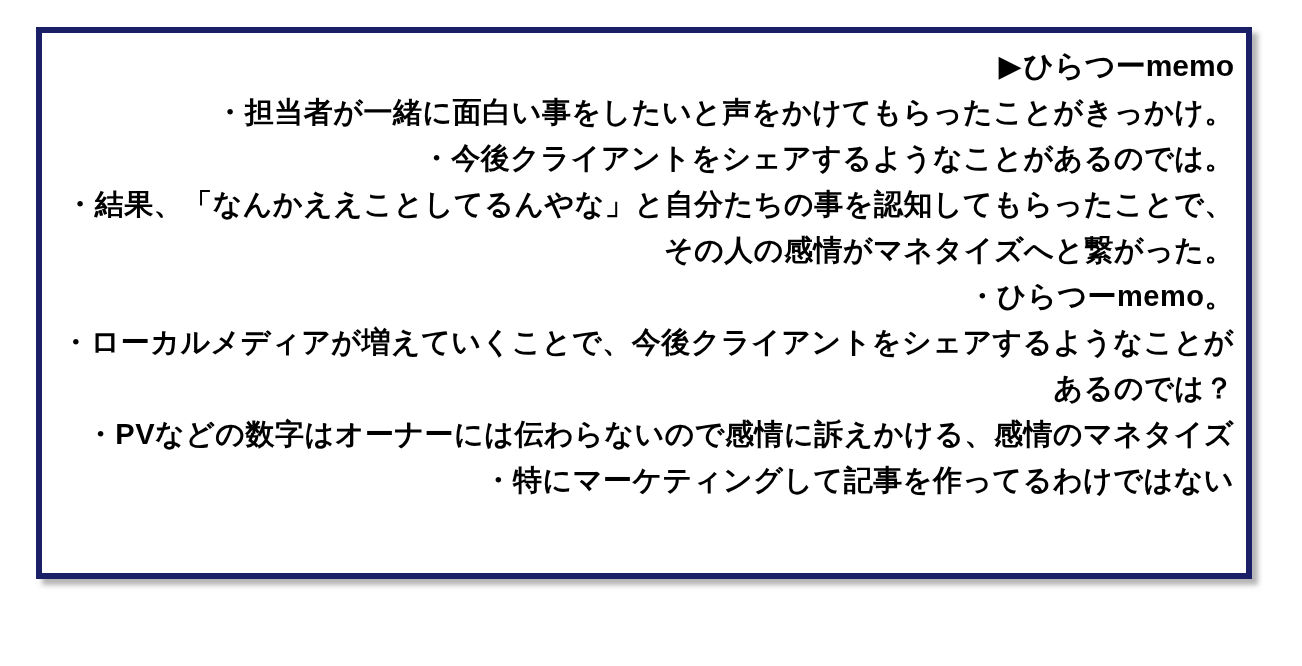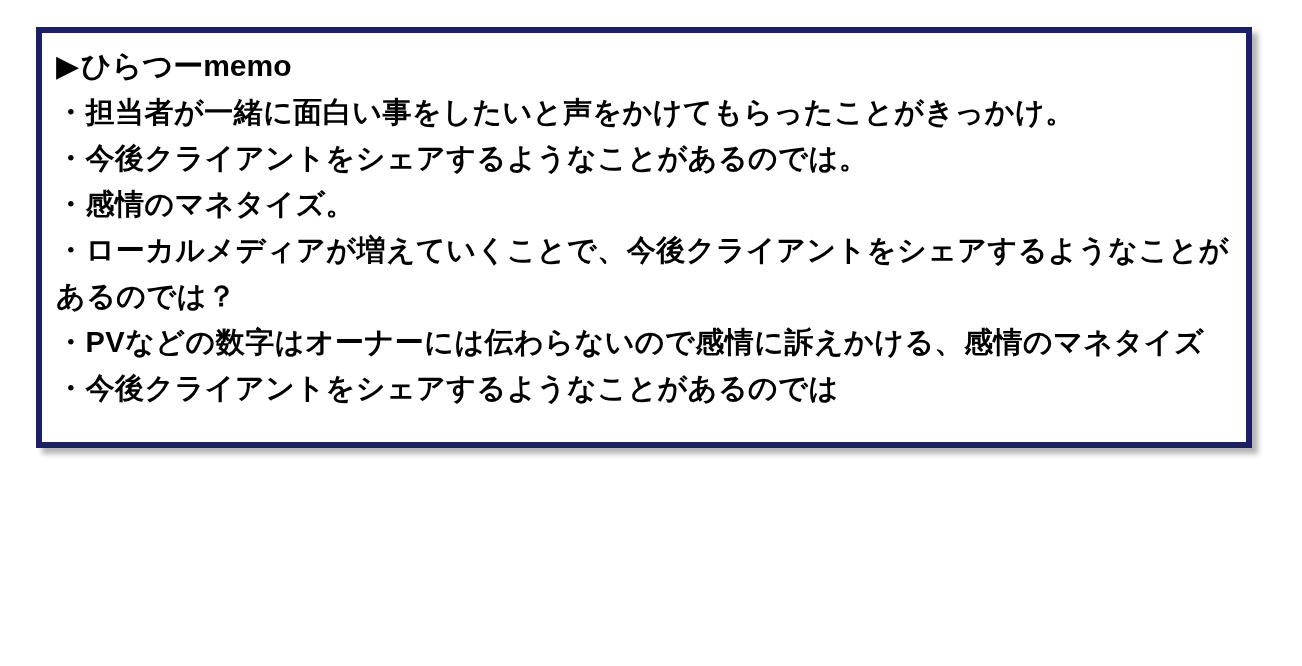--- a/index.html
+++ b/index.html
@@ -8,26 +8,27 @@
     height: 666px;
     background: #ffffff;
     font-family: "Liberation Sans", "DejaVu Sans", sans-serif;
     overflow: hidden;
   }
   .memo-box {
     position: absolute;
     left: 36px;
     top: 27px;
     width: 1216px;
-    height: 421px;
+    height: 552px;
     background: #ffffff;
     border: 6px solid #1a1f66;
     box-shadow: 6px 6px 5px rgba(120,120,120,0.55);
     padding: 10px 12px 2px 14px;
     overflow: visible;
+    text-align: right;
   }
   .memo-title {
     font-size: 30px;
     line-height: 46px;
     font-weight: bold;
     color: #000000;
     white-space: nowrap;
   }
   .memo-title .tri {
     font-weight: normal;
@@ -47,17 +48,18 @@
 </style>
 </head>
 <body>
 
 <div class="memo-box">
   <div class="memo-title">
     <span class="tri">▶</span><span>ひらつーmemo</span>
   </div>
   <p class="memo-item">・担当者が一緒に面白い事をしたいと声をかけてもらったことがきっかけ。</p>
   <p class="memo-item">・今後クライアントをシェアするようなことがあるのでは。</p>
-  <p class="memo-item">・感情のマネタイズ。</p>
+  <p class="memo-item">・結果、「なんかええことしてるんやな」と自分たちの事を認知してもらったことで、その人の感情がマネタイズへと繋がった。</p>
+  <p class="memo-item">・ひらつーmemo。</p>
   <p class="memo-item">・ローカルメディアが増えていくことで、今後クライアントをシェアするようなことがあるのでは？</p>
   <p class="memo-item nowrap">・PVなどの数字はオーナーには伝わらないので感情に訴えかける、感情のマネタイズ</p>
-  <p class="memo-item">・今後クライアントをシェアするようなことがあるのでは</p>
+  <p class="memo-item">・特にマーケティングして記事を作ってるわけではない</p>
 </div>
 
 </body></html>

